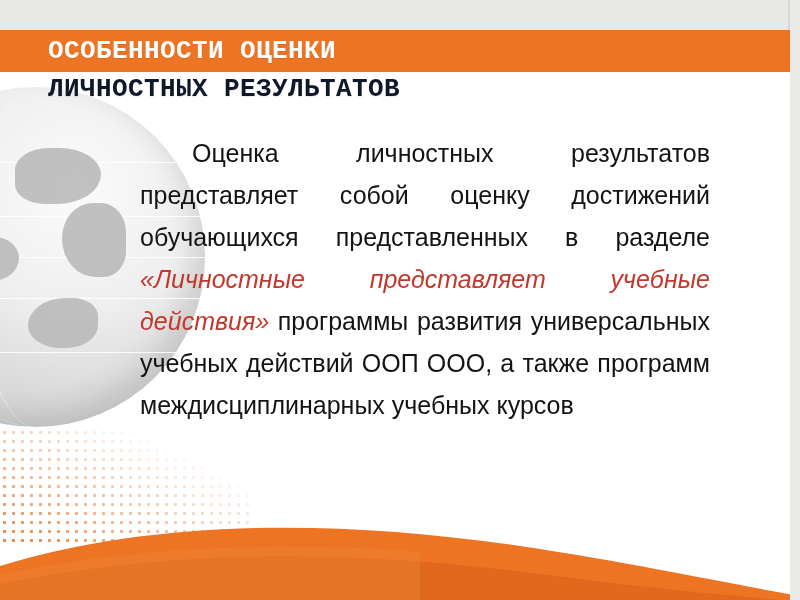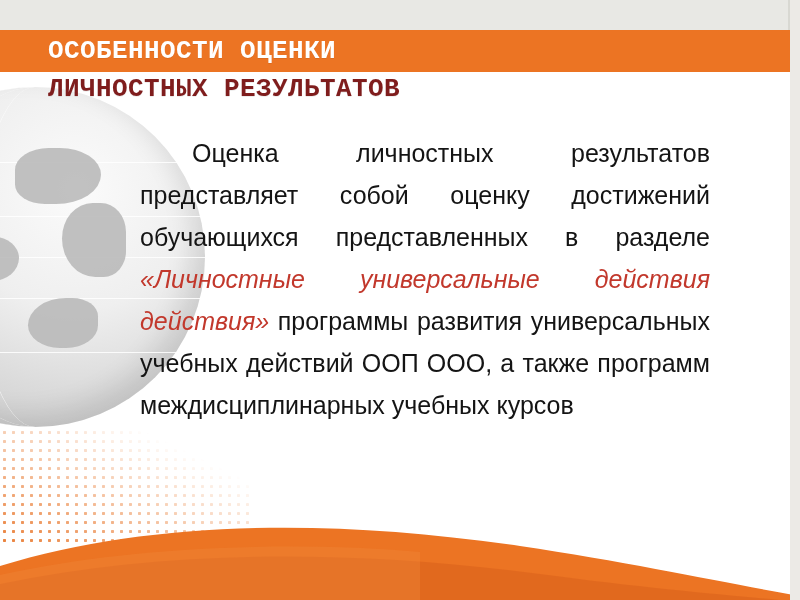--- a/index.html
+++ b/index.html
@@ -132,21 +132,21 @@
     color: #ffffff;
     font-size: 26px;
     font-weight: bold;
     line-height: 38px;
     letter-spacing: .4px;
     text-transform: uppercase;
     z-index: 6;
     text-shadow: 0 1px 0 rgba(0,0,0,0.07);
     font-family: Liberation Mono, monospace;
   }
-  .title .line2 { color: #7f1d1d; }
+  .title .line2 { color: #0f172a; }
 
   
   .body-text {
     position: absolute;
     left: 140px;
     top: 132px;
     width: 570px;
     z-index: 7;
     color: #141414;
     font-size: 25px;
@@ -199,16 +199,16 @@
   </div>
 
   <div class="right-sliver"></div>
 
   <div class="title">
     <div>ОСОБЕННОСТИ ОЦЕНКИ</div>
     <div class="line2">ЛИЧНОСТНЫХ РЕЗУЛЬТАТОВ</div>
   </div>
 
   <div class="body-text">
-    <p class="indent"><span>Оценка личностных результатов представляет собой оценку достижений обучающихся представленных в разделе </span><span class="hl">«Личностные универсальные действия действия»</span><span> программы развития универсальных учебных действий ООП ООО, а также программ междисциплинарных учебных курсов</span></p>
+    <p class="indent"><span>Оценка личностных результатов представляет собой оценку достижений обучающихся представленных в разделе </span><span class="hl">«Личностные представляет учебные действия»</span><span> программы развития универсальных учебных действий ООП ООО, а также программ междисциплинарных учебных курсов</span></p>
   </div>
 
 </div>
 
 </body></html>

